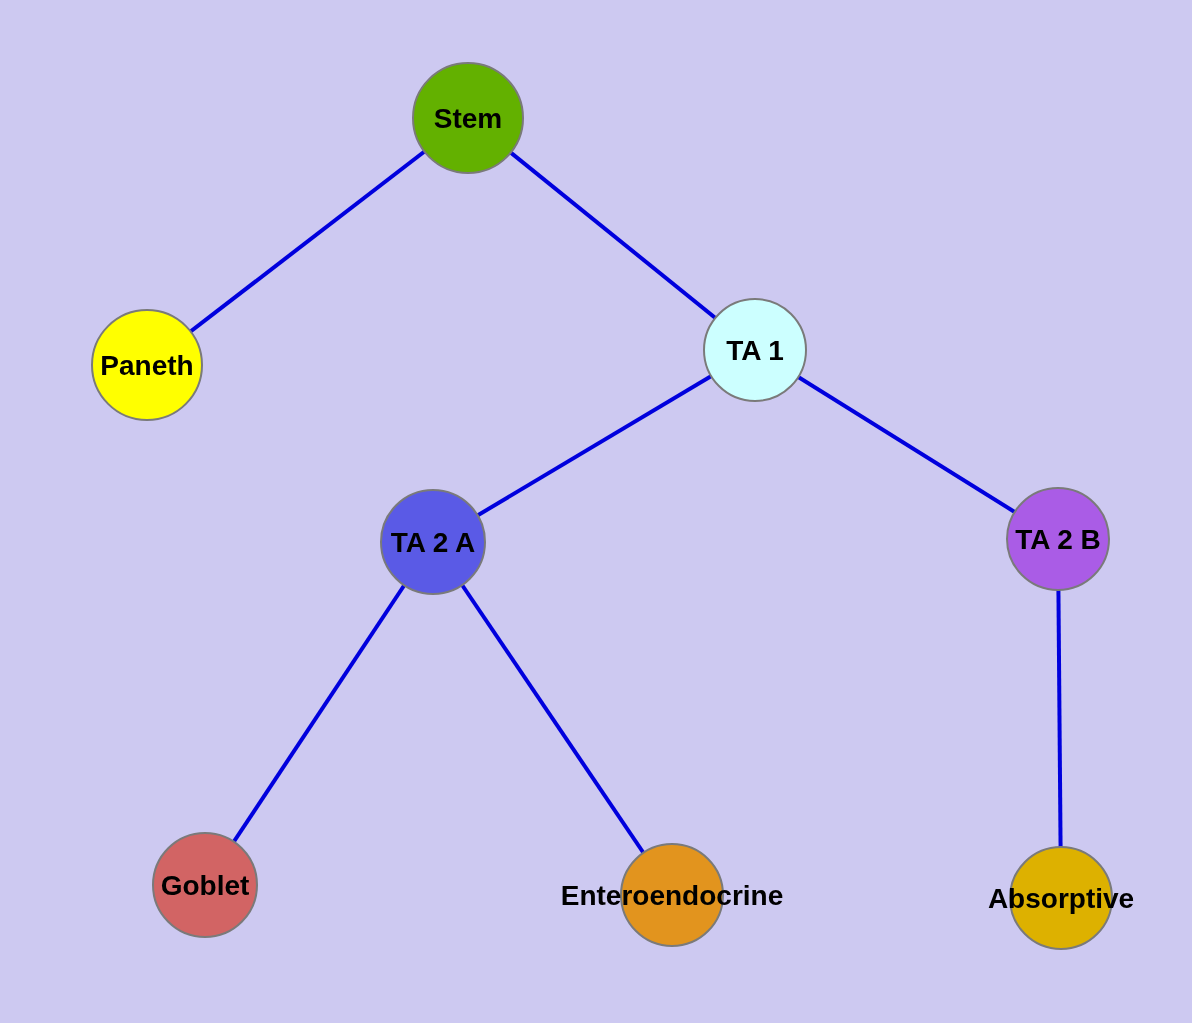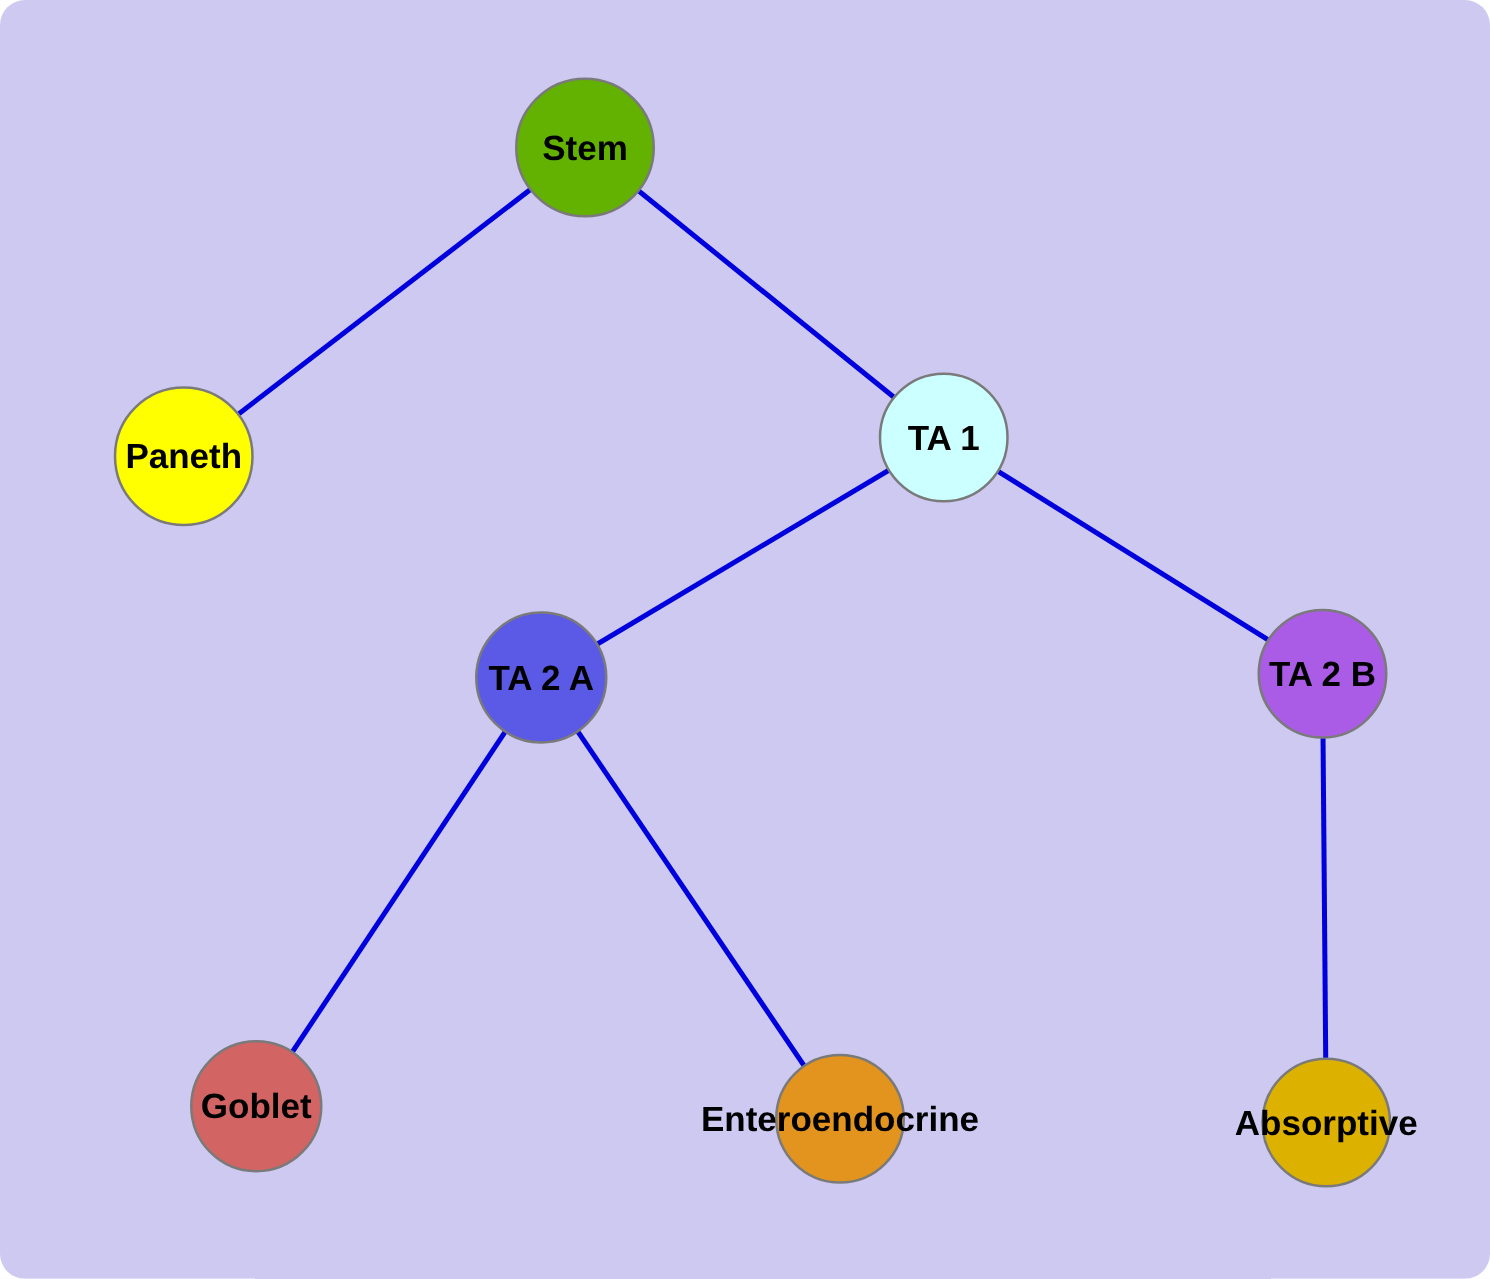--- a/index.html
+++ b/index.html
@@ -6,21 +6,20 @@
     margin: 0;
     padding: 0;
     background: #ffffff;
   }
   #stage {
     width: 1192px;
     height: 1023px;
     position: relative;
     overflow: hidden;
     font-family: "Liberation Sans", sans-serif;
-    border-radius: 20px;
   }
   svg text {
     font-family: "Liberation Sans", sans-serif;
     font-weight: bold;
     pointer-events: none;
   }
   svg circle.node {
     cursor: default;
   }
 </style>

